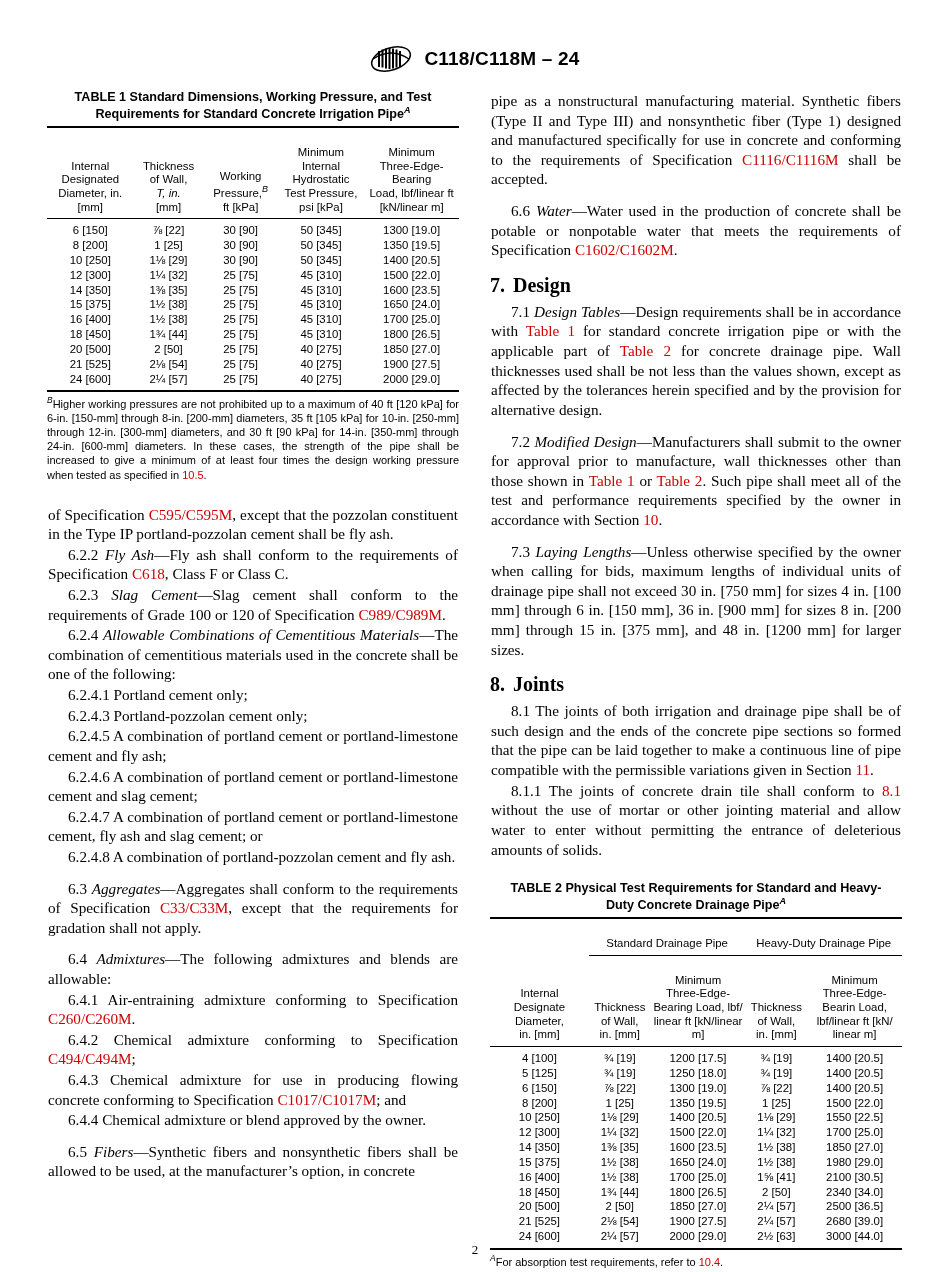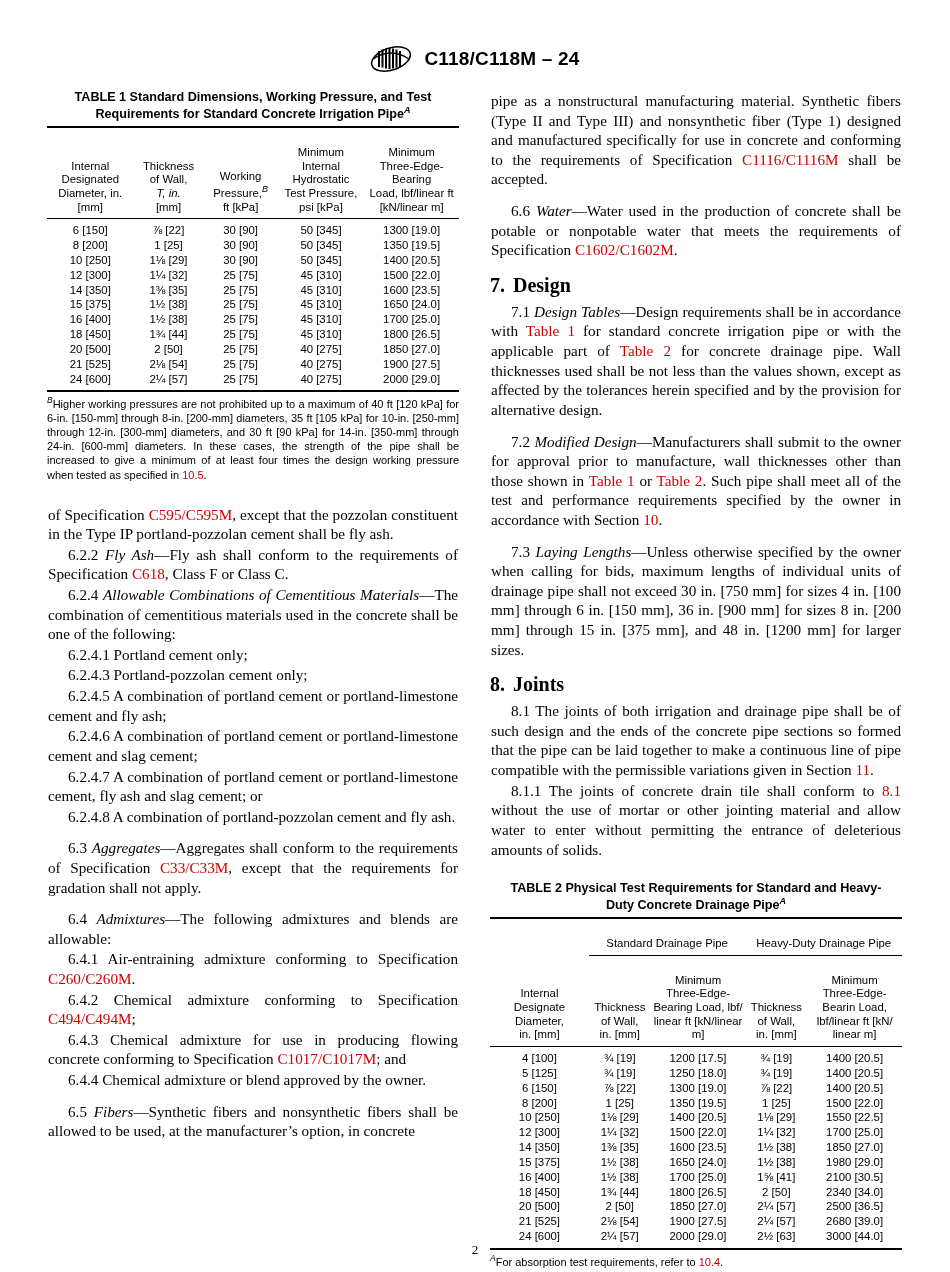--- a/index.html
+++ b/index.html
@@ -306,20 +306,24 @@
 
     <p class="para">
       <span>of Specification </span><span class="ref">C595/C595M</span><span>, except that the pozzolan constituent in the Type IP portland-pozzolan cement shall be fly ash.</span>
     </p>
 
     <p class="para indent">
       <span>6.2.2</span>
       <span class="it">Fly Ash</span><span>—Fly ash shall conform to the requirements of Specification </span><span class="ref">C618</span><span>, Class F or Class C.</span>
     </p>
 
+    <p class="para indent">
+      <span>6.2.3</span>
+      <span class="it">Slag Cement</span><span>—Slag cement shall conform to the requirements of Grade 100 or 120 of Specification </span><span class="ref">C989/C989M</span><span>.</span>
+    </p>
 
     <p class="para indent">
       <span>6.2.4</span>
       <span class="it">Allowable Combinations of Cementitious Materials</span><span>—The combination of cementitious materials used in the concrete shall be one of the following:</span>
     </p>
 
     <p class="para indent">6.2.4.1  Portland cement only;</p>
     <p class="para indent">6.2.4.3  Portland-pozzolan cement only;</p>
     <p class="para indent">6.2.4.5  A combination of portland cement or portland-limestone cement and fly ash;</p>
     <p class="para indent">6.2.4.6  A combination of portland cement or portland-limestone cement and slag cement;</p>

